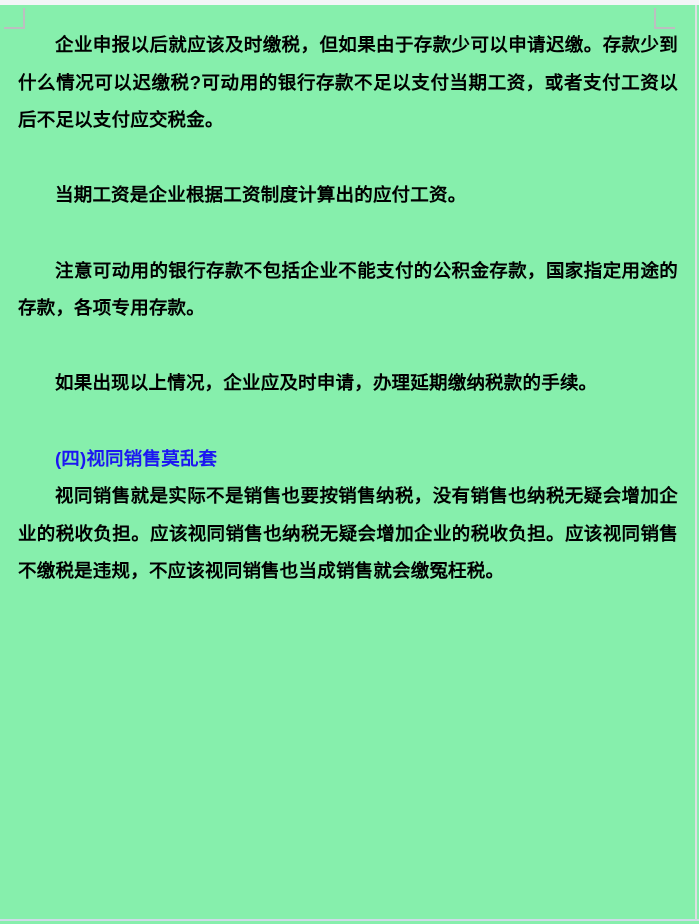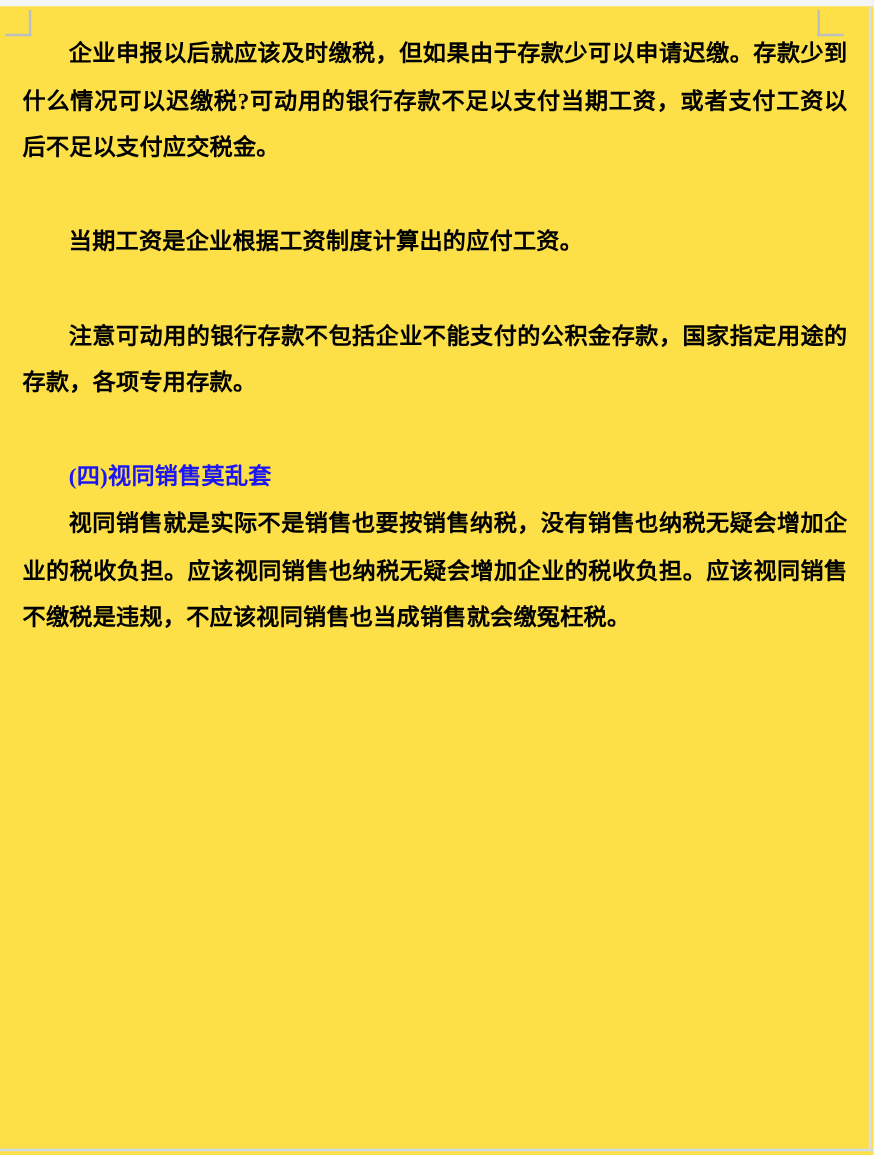--- a/index.html
+++ b/index.html
@@ -4,23 +4,23 @@
 <style>
   html, body {
     margin: 0;
     padding: 0;
     background: #ffffff;
   }
   .page {
     position: relative;
     width: 699px;
     height: 924px;
-    background: #fde047;
+    background: #86efac;
     overflow: hidden;
-    font-family: Liberation Serif, serif;
+    font-family: Liberation Sans, sans-serif;
   }
   .top-strip {
     position: absolute;
     top: 0; left: 0;
     width: 699px; height: 5px;
     background: #f3f5f7;
   }
   .right-border {
     position: absolute;
     top: 5px; left: 695px;
@@ -82,20 +82,21 @@
 
   <div class="top-strip"></div>
 
   <div class="crop-mark left"></div>
   <div class="crop-mark right"></div>
 
   <div class="content">
     <p>企业申报以后就应该及时缴税，但如果由于存款少可以申请迟缴。存款少到什么情况可以迟缴税?可动用的银行存款不足以支付当期工资，或者支付工资以后不足以支付应交税金。</p>
     <p>当期工资是企业根据工资制度计算出的应付工资。</p>
     <p>注意可动用的银行存款不包括企业不能支付的公积金存款，国家指定用途的存款，各项专用存款。</p>
+    <p>如果出现以上情况，企业应及时申请，办理延期缴纳税款的手续。</p>
     <p class="heading tight">(四)视同销售莫乱套</p>
     <p>视同销售就是实际不是销售也要按销售纳税，没有销售也纳税无疑会增加企业的税收负担。应该视同销售也纳税无疑会增加企业的税收负担。应该视同销售不缴税是违规，不应该视同销售也当成销售就会缴冤枉税。</p>
   </div>
 
   <div class="right-border"></div>
   <div class="bottom-border"></div>
 
 </div>
 
 </body></html>

